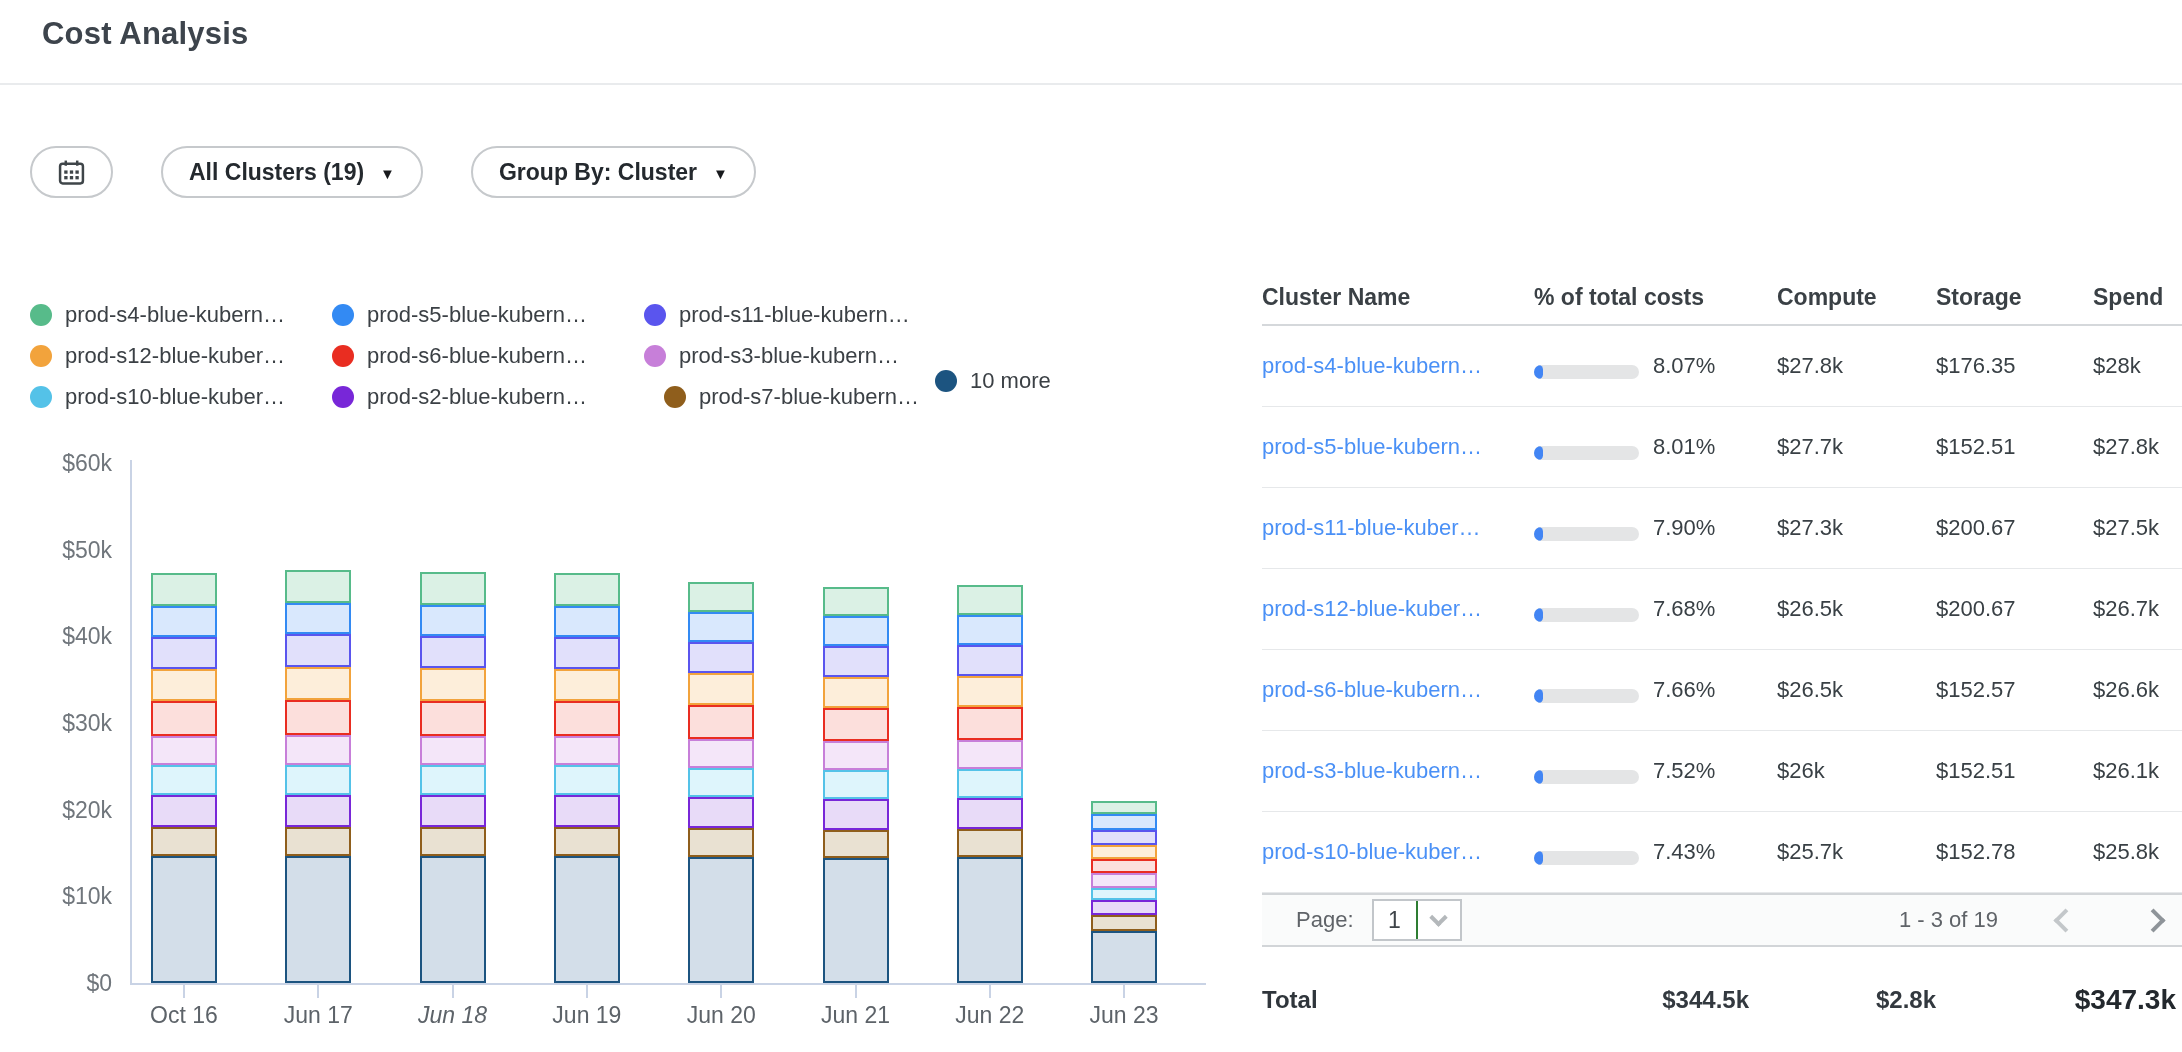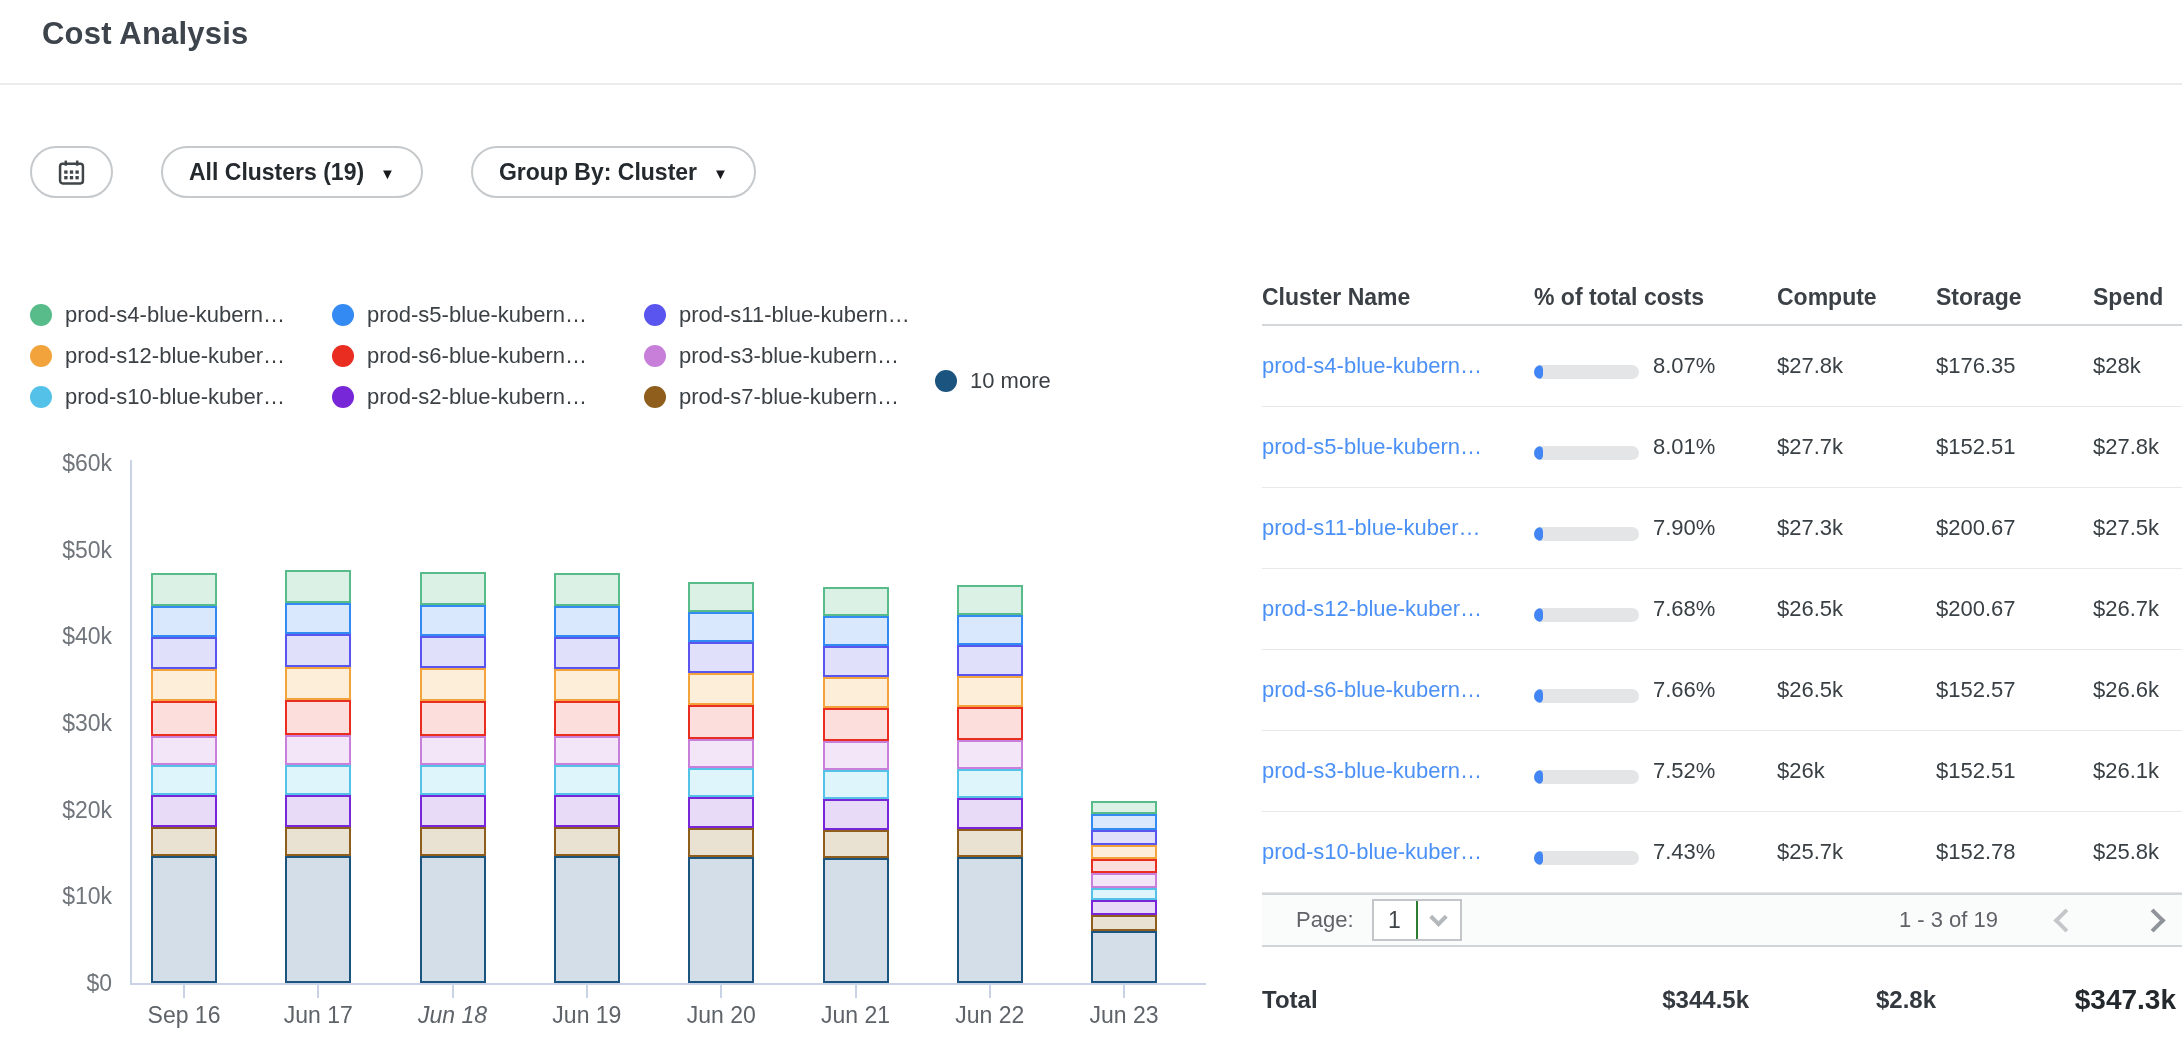--- a/index.html
+++ b/index.html
@@ -145,21 +145,21 @@
         <span>prod-s3-blue-kubern…</span>
       </div>
       <div class="legend-item" style="left: 30px; top: 382px;">
         <span class="legend-dot" style="background: rgb(84, 194, 232);"></span>
         <span>prod-s10-blue-kuber…</span>
       </div>
       <div class="legend-item" style="left: 332px; top: 382px;">
         <span class="legend-dot" style="background: rgb(120, 39, 216);"></span>
         <span>prod-s2-blue-kubern…</span>
       </div>
-      <div class="legend-item" style="left: 644px; top: 382px;">
+      <div class="legend-item" style="left: 664px; top: 382px;">
         <span class="legend-dot" style="background: rgb(143, 94, 28);"></span>
         <span>prod-s7-blue-kubern…</span>
       </div>
       <div class="legend-item" style="left: 935px; top: 366px;">
         <span class="legend-dot" style="background: rgb(28, 84, 128);"></span>
         <span>10 more</span>
       </div>
     </div>
 
   <div id="chart">
@@ -178,21 +178,21 @@
         <div class="seg" style="height: 32px; background: rgb(232, 219, 248); border-color: rgb(120, 39, 216);"></div>
         <div class="seg" style="height: 30px; background: rgb(222, 245, 252); border-color: rgb(84, 194, 232);"></div>
         <div class="seg" style="height: 29px; background: rgb(244, 230, 249); border-color: rgb(199, 127, 217);"></div>
         <div class="seg" style="height: 35px; background: rgb(252, 223, 220); border-color: rgb(233, 45, 33);"></div>
         <div class="seg" style="height: 32px; background: rgb(253, 238, 218); border-color: rgb(242, 163, 60);"></div>
         <div class="seg" style="height: 32px; background: rgb(225, 224, 251); border-color: rgb(90, 85, 238);"></div>
         <div class="seg" style="height: 31px; background: rgb(217, 232, 253); border-color: rgb(51, 138, 243);"></div>
         <div class="seg" style="height: 33px; background: rgb(219, 241, 229); border-color: rgb(87, 187, 138);"></div>
       </div>
       <div class="xtick" style="left: 183px;"></div>
-      <div class="xlabel" style="left: 117px;">Sep 16</div>
+      <div class="xlabel" style="left: 117px;">Oct 16</div>
       <div class="bar" style="left: 285.3px;">
         <div class="seg" style="height: 127px; background: rgb(211, 222, 233); border-color: rgb(28, 84, 128);"></div>
         <div class="seg" style="height: 29px; background: rgb(233, 225, 210); border-color: rgb(143, 94, 28);"></div>
         <div class="seg" style="height: 32px; background: rgb(232, 219, 248); border-color: rgb(120, 39, 216);"></div>
         <div class="seg" style="height: 30px; background: rgb(222, 245, 252); border-color: rgb(84, 194, 232);"></div>
         <div class="seg" style="height: 30px; background: rgb(244, 230, 249); border-color: rgb(199, 127, 217);"></div>
         <div class="seg" style="height: 35px; background: rgb(252, 223, 220); border-color: rgb(233, 45, 33);"></div>
         <div class="seg" style="height: 33px; background: rgb(253, 238, 218); border-color: rgb(242, 163, 60);"></div>
         <div class="seg" style="height: 33px; background: rgb(225, 224, 251); border-color: rgb(90, 85, 238);"></div>
         <div class="seg" style="height: 31px; background: rgb(217, 232, 253); border-color: rgb(51, 138, 243);"></div>

